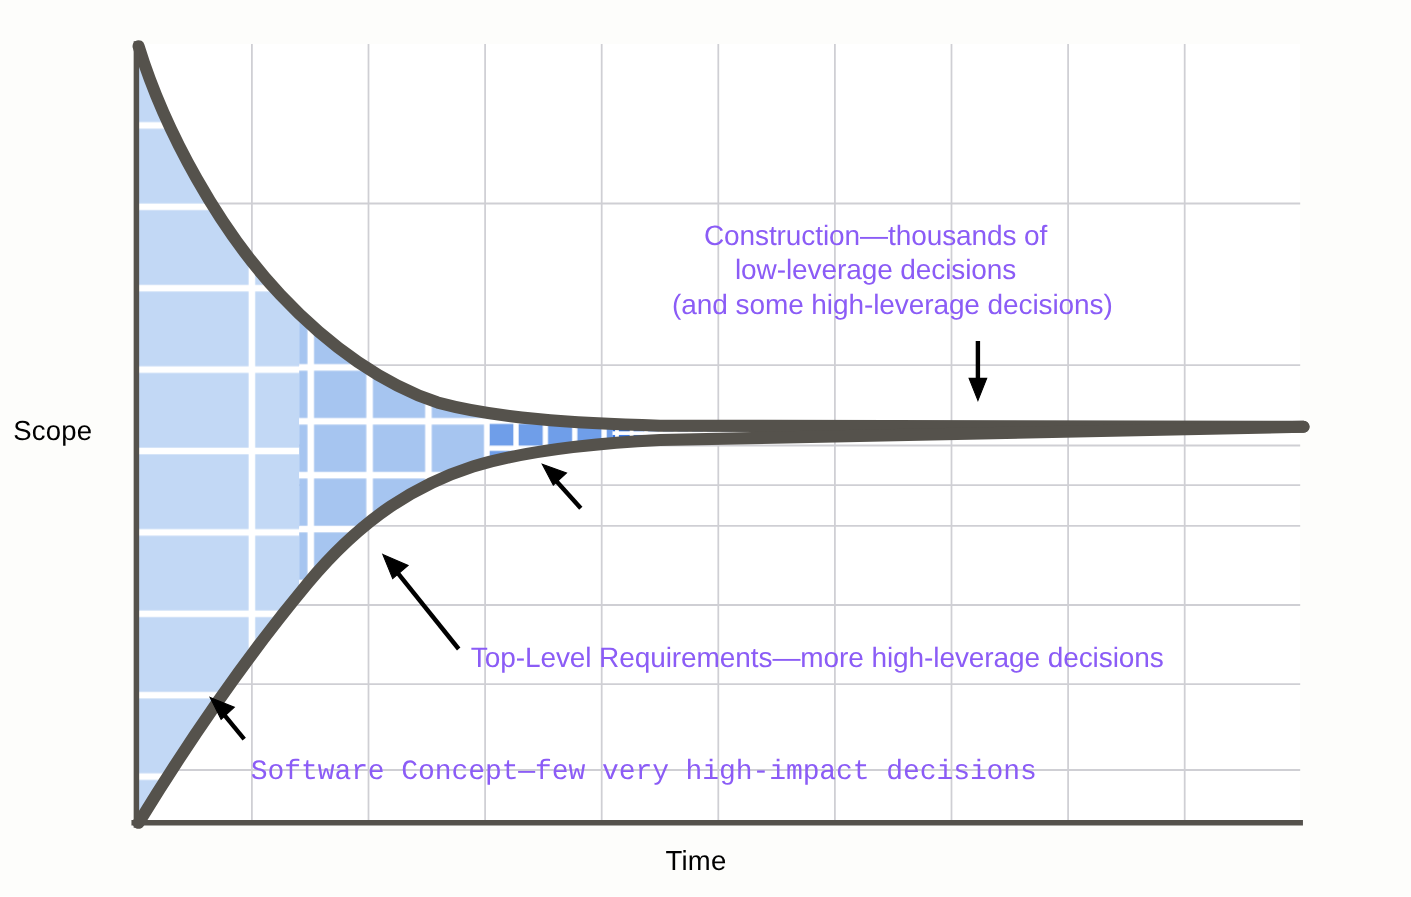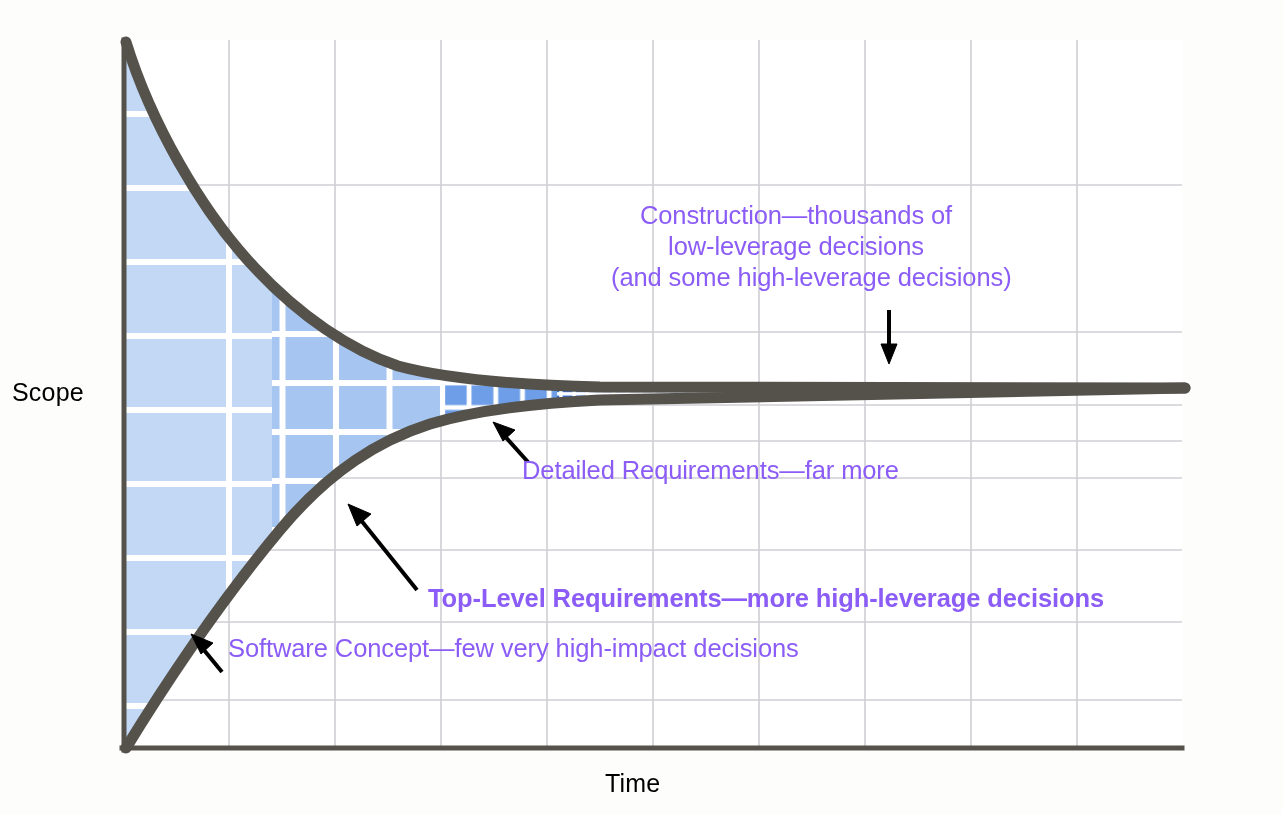--- a/index.html
+++ b/index.html
@@ -27,22 +27,22 @@
   .annot{
     position:absolute;
     font-size:25.5px;
     line-height:31px;
     color:#8b5cf6;
     white-space:nowrap;
     letter-spacing:-0.1px;
   }
   #annot-construction{left:611px;top:200px;text-align:center;width:370px;}
   #annot-detailed{left:522px;top:455px;}
-  #annot-toplevel{left:428px;top:583px;font-weight:bold;}
-  #annot-concept{left:228px;top:633px;}
+  #annot-toplevel{left:428px;top:583px;}
+  #annot-concept{left:228px;top:686px;font-family:Liberation Mono, monospace;}
   .annot div{display:block;}
   #annot-detailed div, #annot-toplevel div, #annot-concept div{text-align:left;}
 </style>
 </head>
 <body>
 
 <svg id="figure" viewBox="0 0 1283 815">
   <defs>
 
     <pattern id="p1" width="107" height="74" patternUnits="userSpaceOnUse" x="122" y="40">
@@ -157,21 +157,20 @@
 <div class="axis-label" id="scope-label">Scope</div>
 <div class="axis-label" id="time-label">Time</div>
 
 <div class="annot" id="annot-construction">
   <div>Construction—thousands of</div>
   <div>low-leverage decisions</div>
   <div>(and some high-leverage decisions)</div>
 </div>
 
 <div class="annot" id="annot-detailed">
-  <div>Detailed Requirements—far more</div>
 </div>
 
 <div class="annot" id="annot-toplevel">
   <div>Top-Level Requirements—more high-leverage decisions</div>
 </div>
 
 <div class="annot" id="annot-concept">
   <div>Software Concept—few very high-impact decisions</div>
 </div>
 

